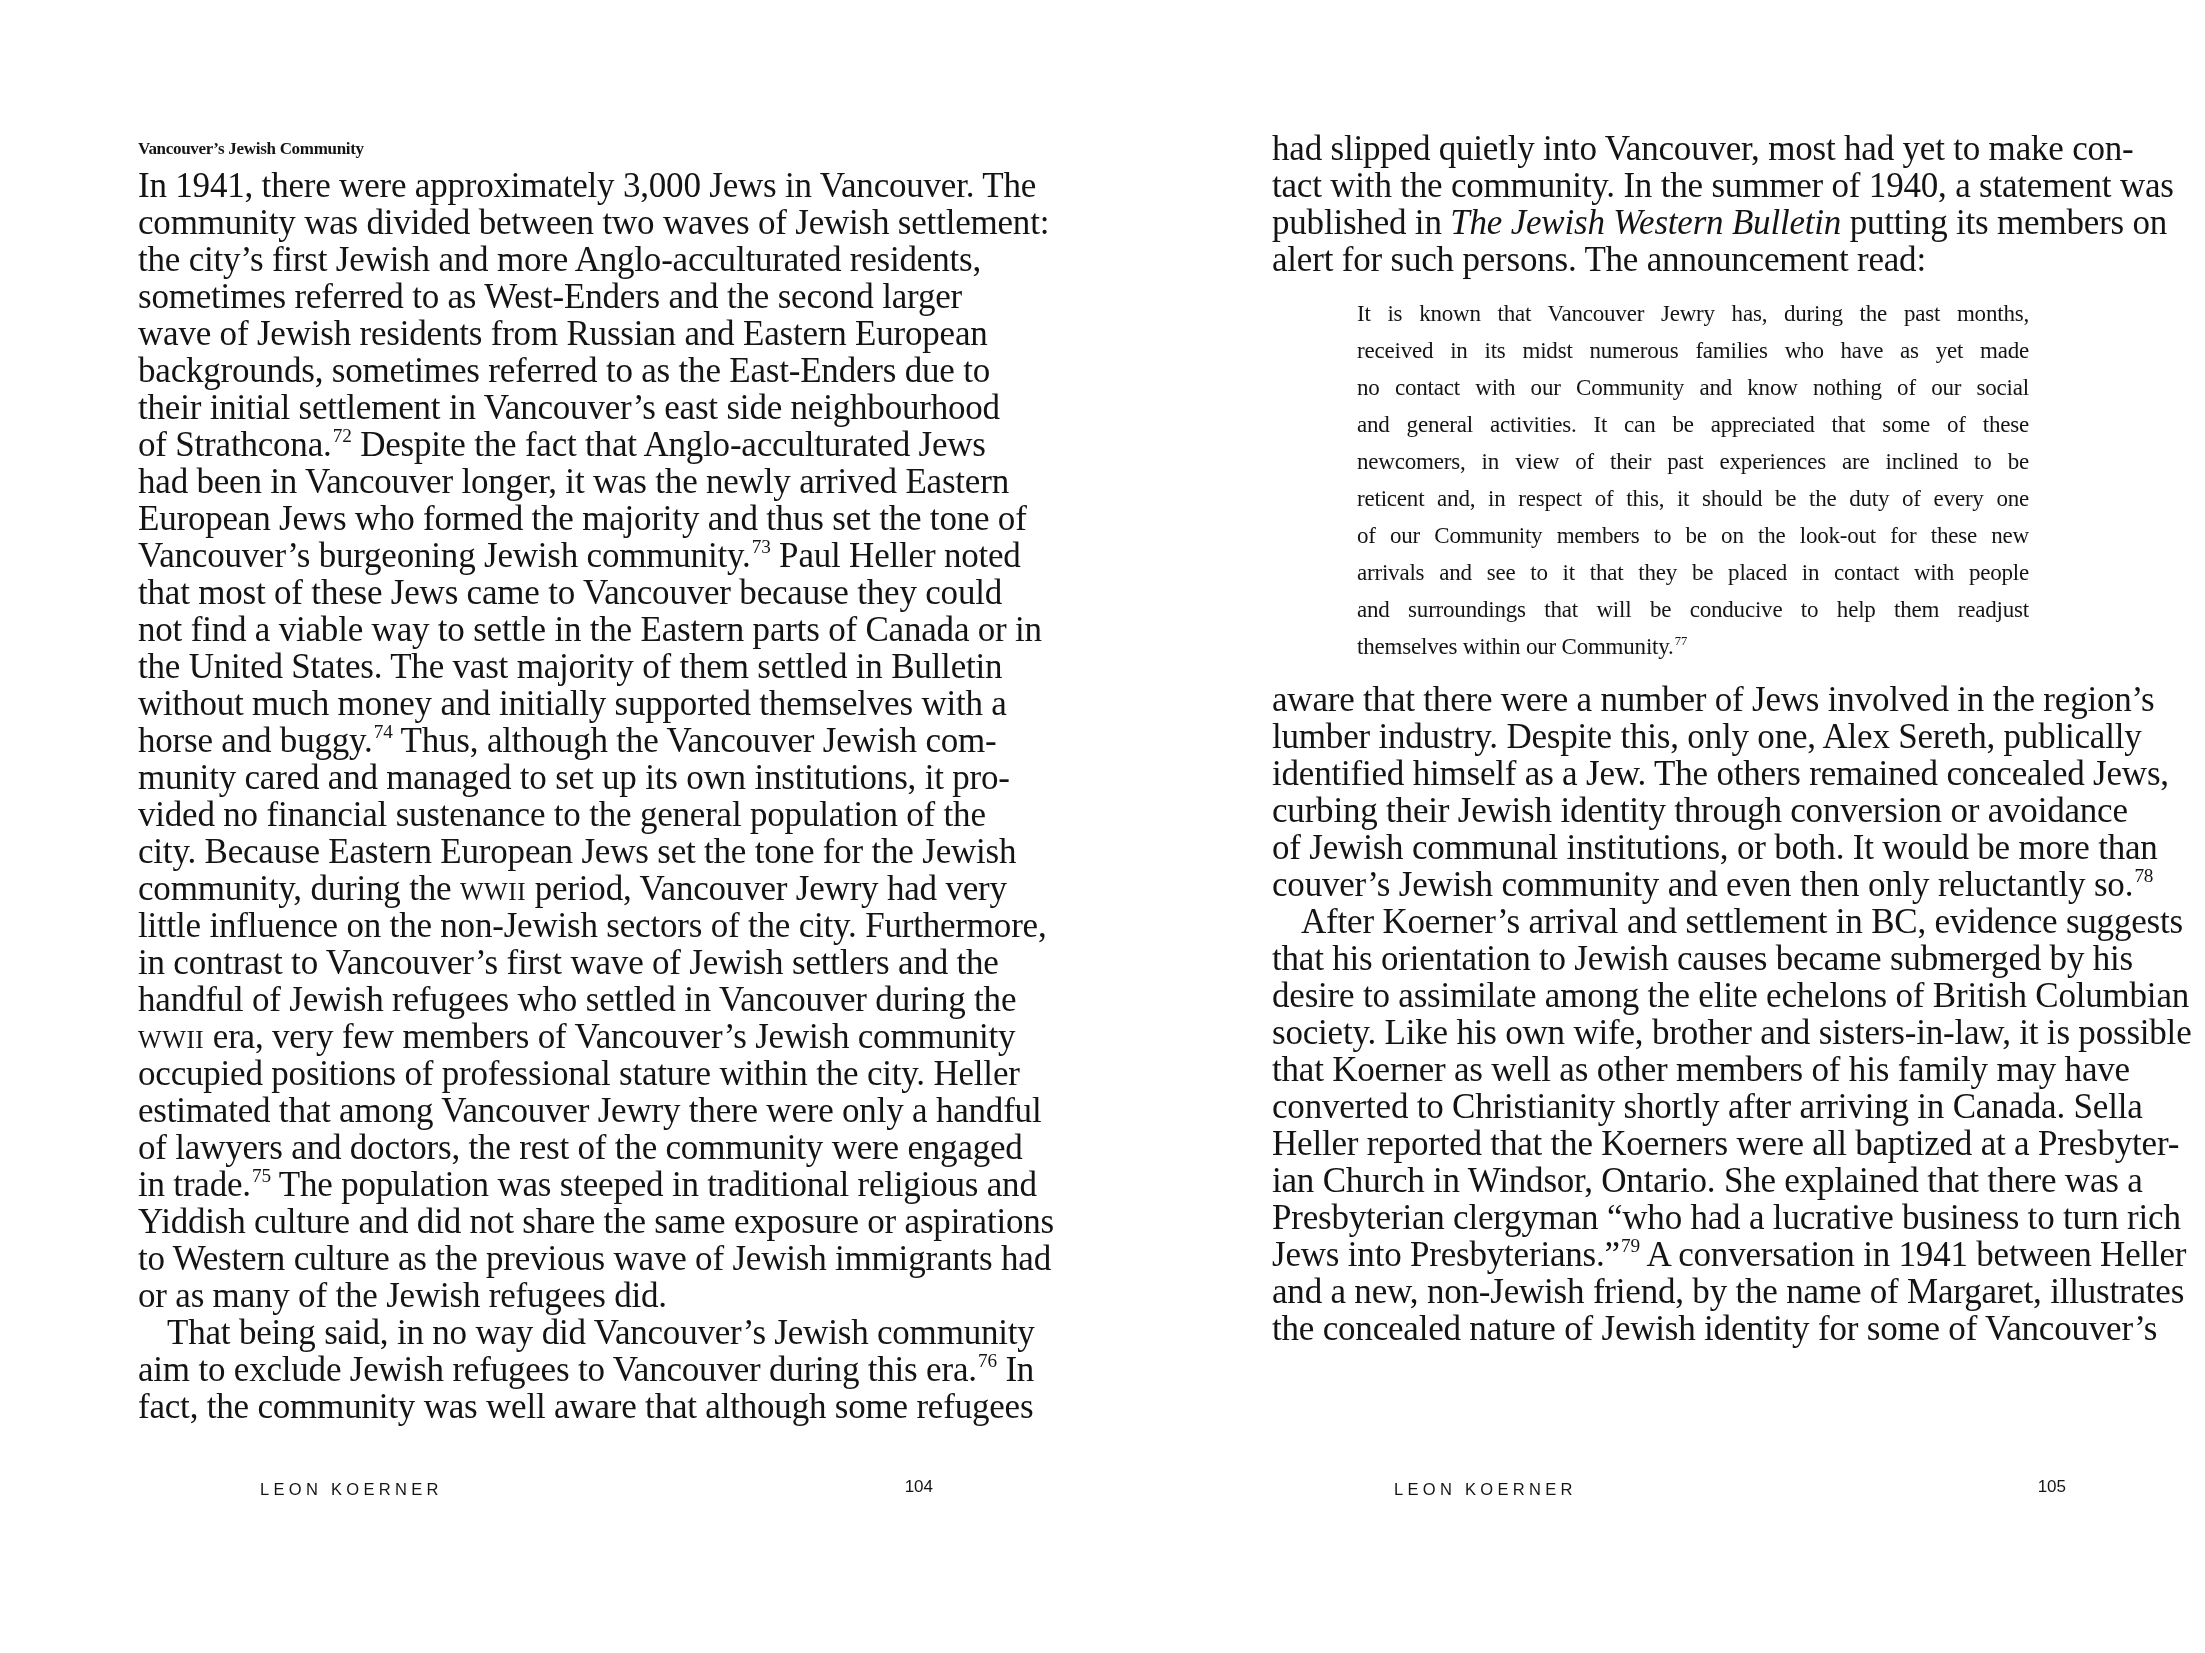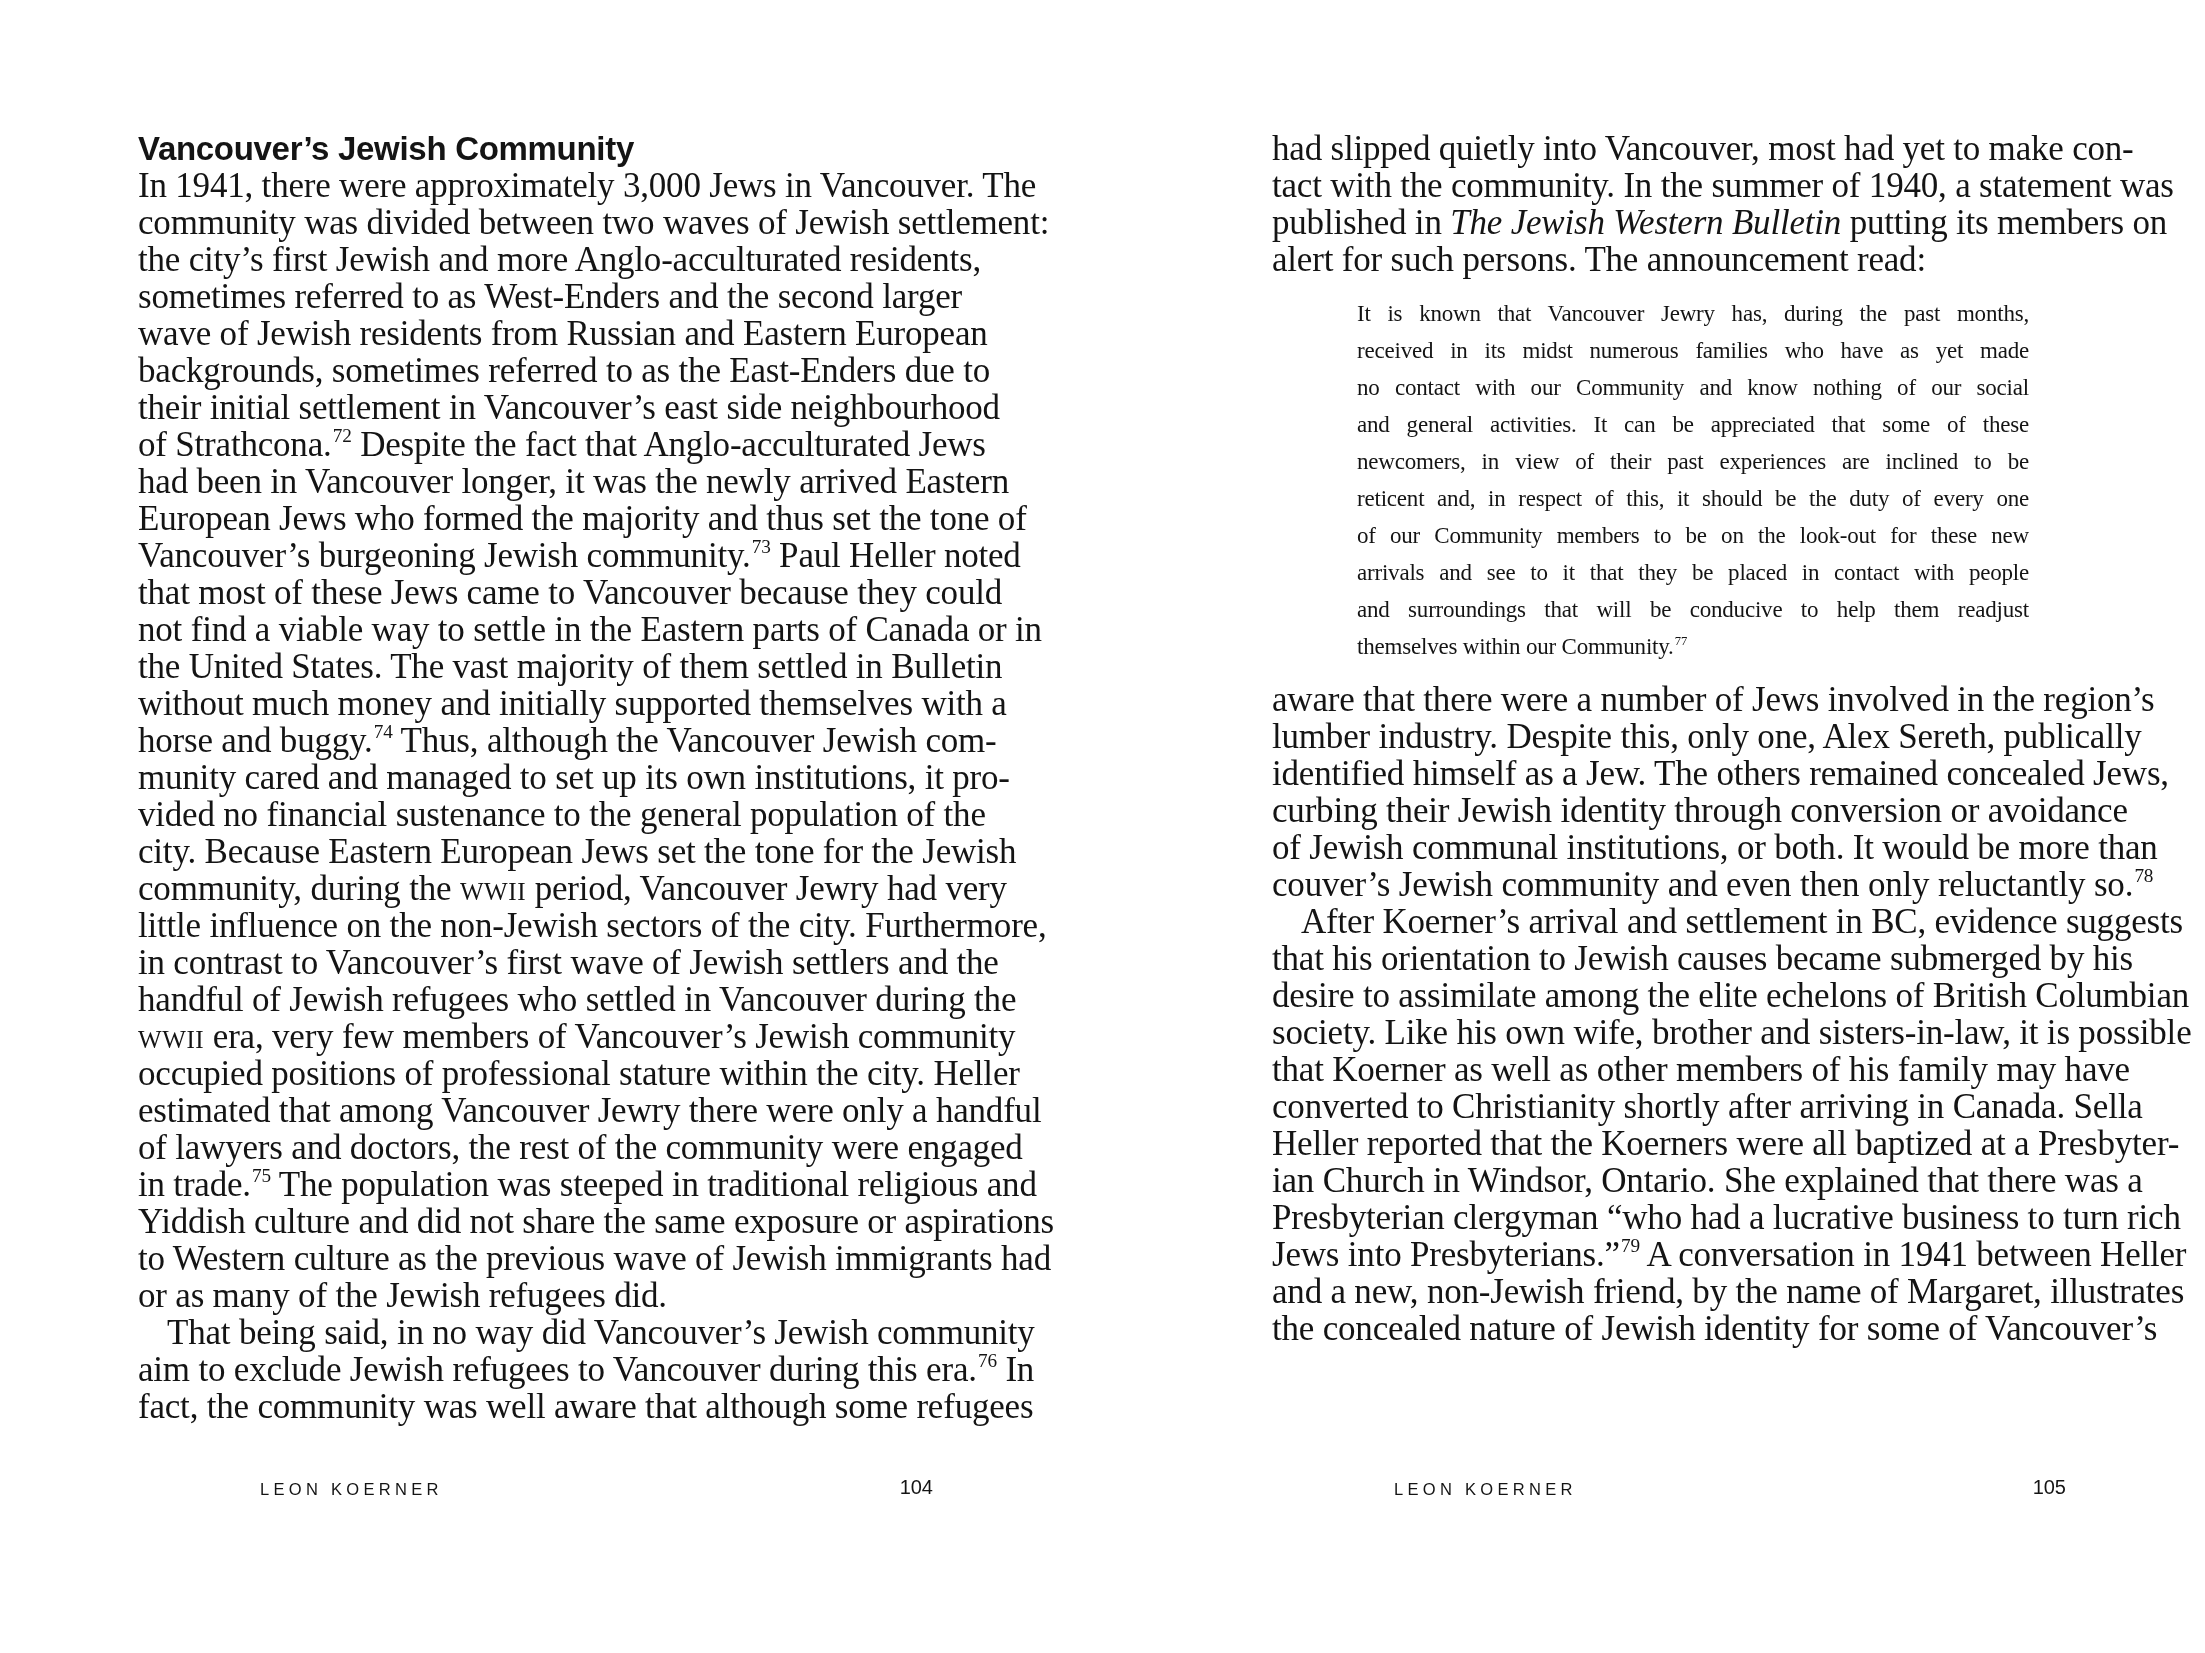--- a/index.html
+++ b/index.html
@@ -24,23 +24,23 @@
   .page-right { left: 1102px; width: 1103px; }
 
   .column {
     position: absolute;
     top: 130px;
   }
   .page-left .column  { left: 138px; width: 795px; }
   .page-right .column { left: 170px; width: 794px; }
 
   .section-heading {
-    font-family: Liberation Sans, sans-serif;
+    font-family: Liberation Serif, serif;
     font-weight: bold;
-    font-size: 33px;
+    font-size: 17px;
     line-height: 37px;
     height: 37px;
     letter-spacing: -0.3px;
     white-space: nowrap;
   }
 
   .line {
     display: block;
     font-size: 35px;
     line-height: 37px;
@@ -96,21 +96,21 @@
     top: 3.7px;
     font-size: 16.5px;
     letter-spacing: 4.3px;
     line-height: 21px;
   }
   .page-right .running-head { left: 122px; }
   .page-number {
     position: absolute;
     right: 0;
     top: 0;
-    font-size: 20px;
+    font-size: 17px;
     line-height: 24.5px;
   }
 </style>
 </head>
 <body>
 
 <div class="page page-left">
   <div class="column">
     <div class="section-heading">Vancouver’s Jewish Community</div>
 

